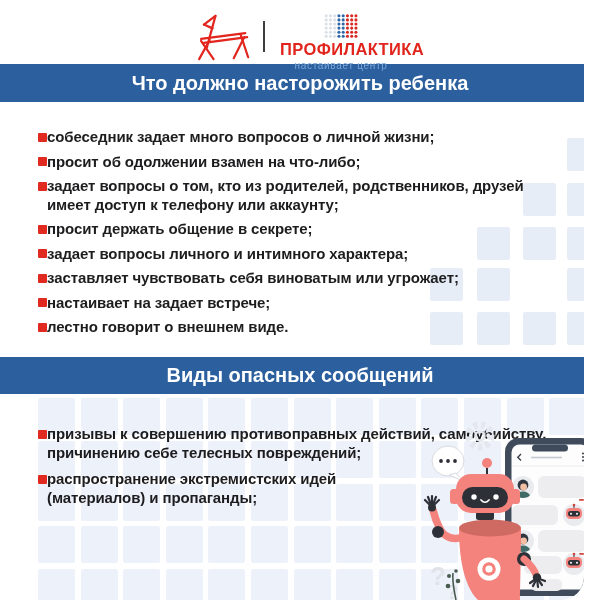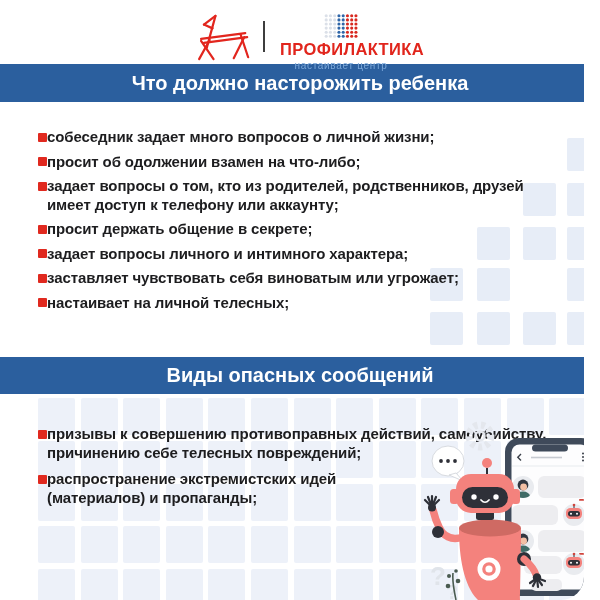--- a/index.html
+++ b/index.html
@@ -225,23 +225,27 @@
         <span class="item-text">задает вопросы личного и интимного характера;</span>
       </li>
 
       <li class="item">
         <span class="bullet"></span>
         <span class="item-text">заставляет чувствовать себя виноватым или угрожает;</span>
       </li>
 
       <li class="item">
         <span class="bullet"></span>
-        <span class="item-text">настаивает на личной телесных;</span>
-      </li>
-
+        <span class="item-text">настаивает на задает встрече;</span>
+      </li>
+
+      <li class="item">
+        <span class="bullet"></span>
+        <span class="item-text">лестно говорит о внешнем виде.</span>
+      </li>
     </ul>
 
   <div class="bar bar2">Виды опасных сообщений</div>
   <ul class="list list2">
 
       <li class="item">
         <span class="bullet"></span>
         <span class="item-text">призывы к совершению противоправных действий, самоубийству,
 причинению себе телесных повреждений;</span>
       </li>

